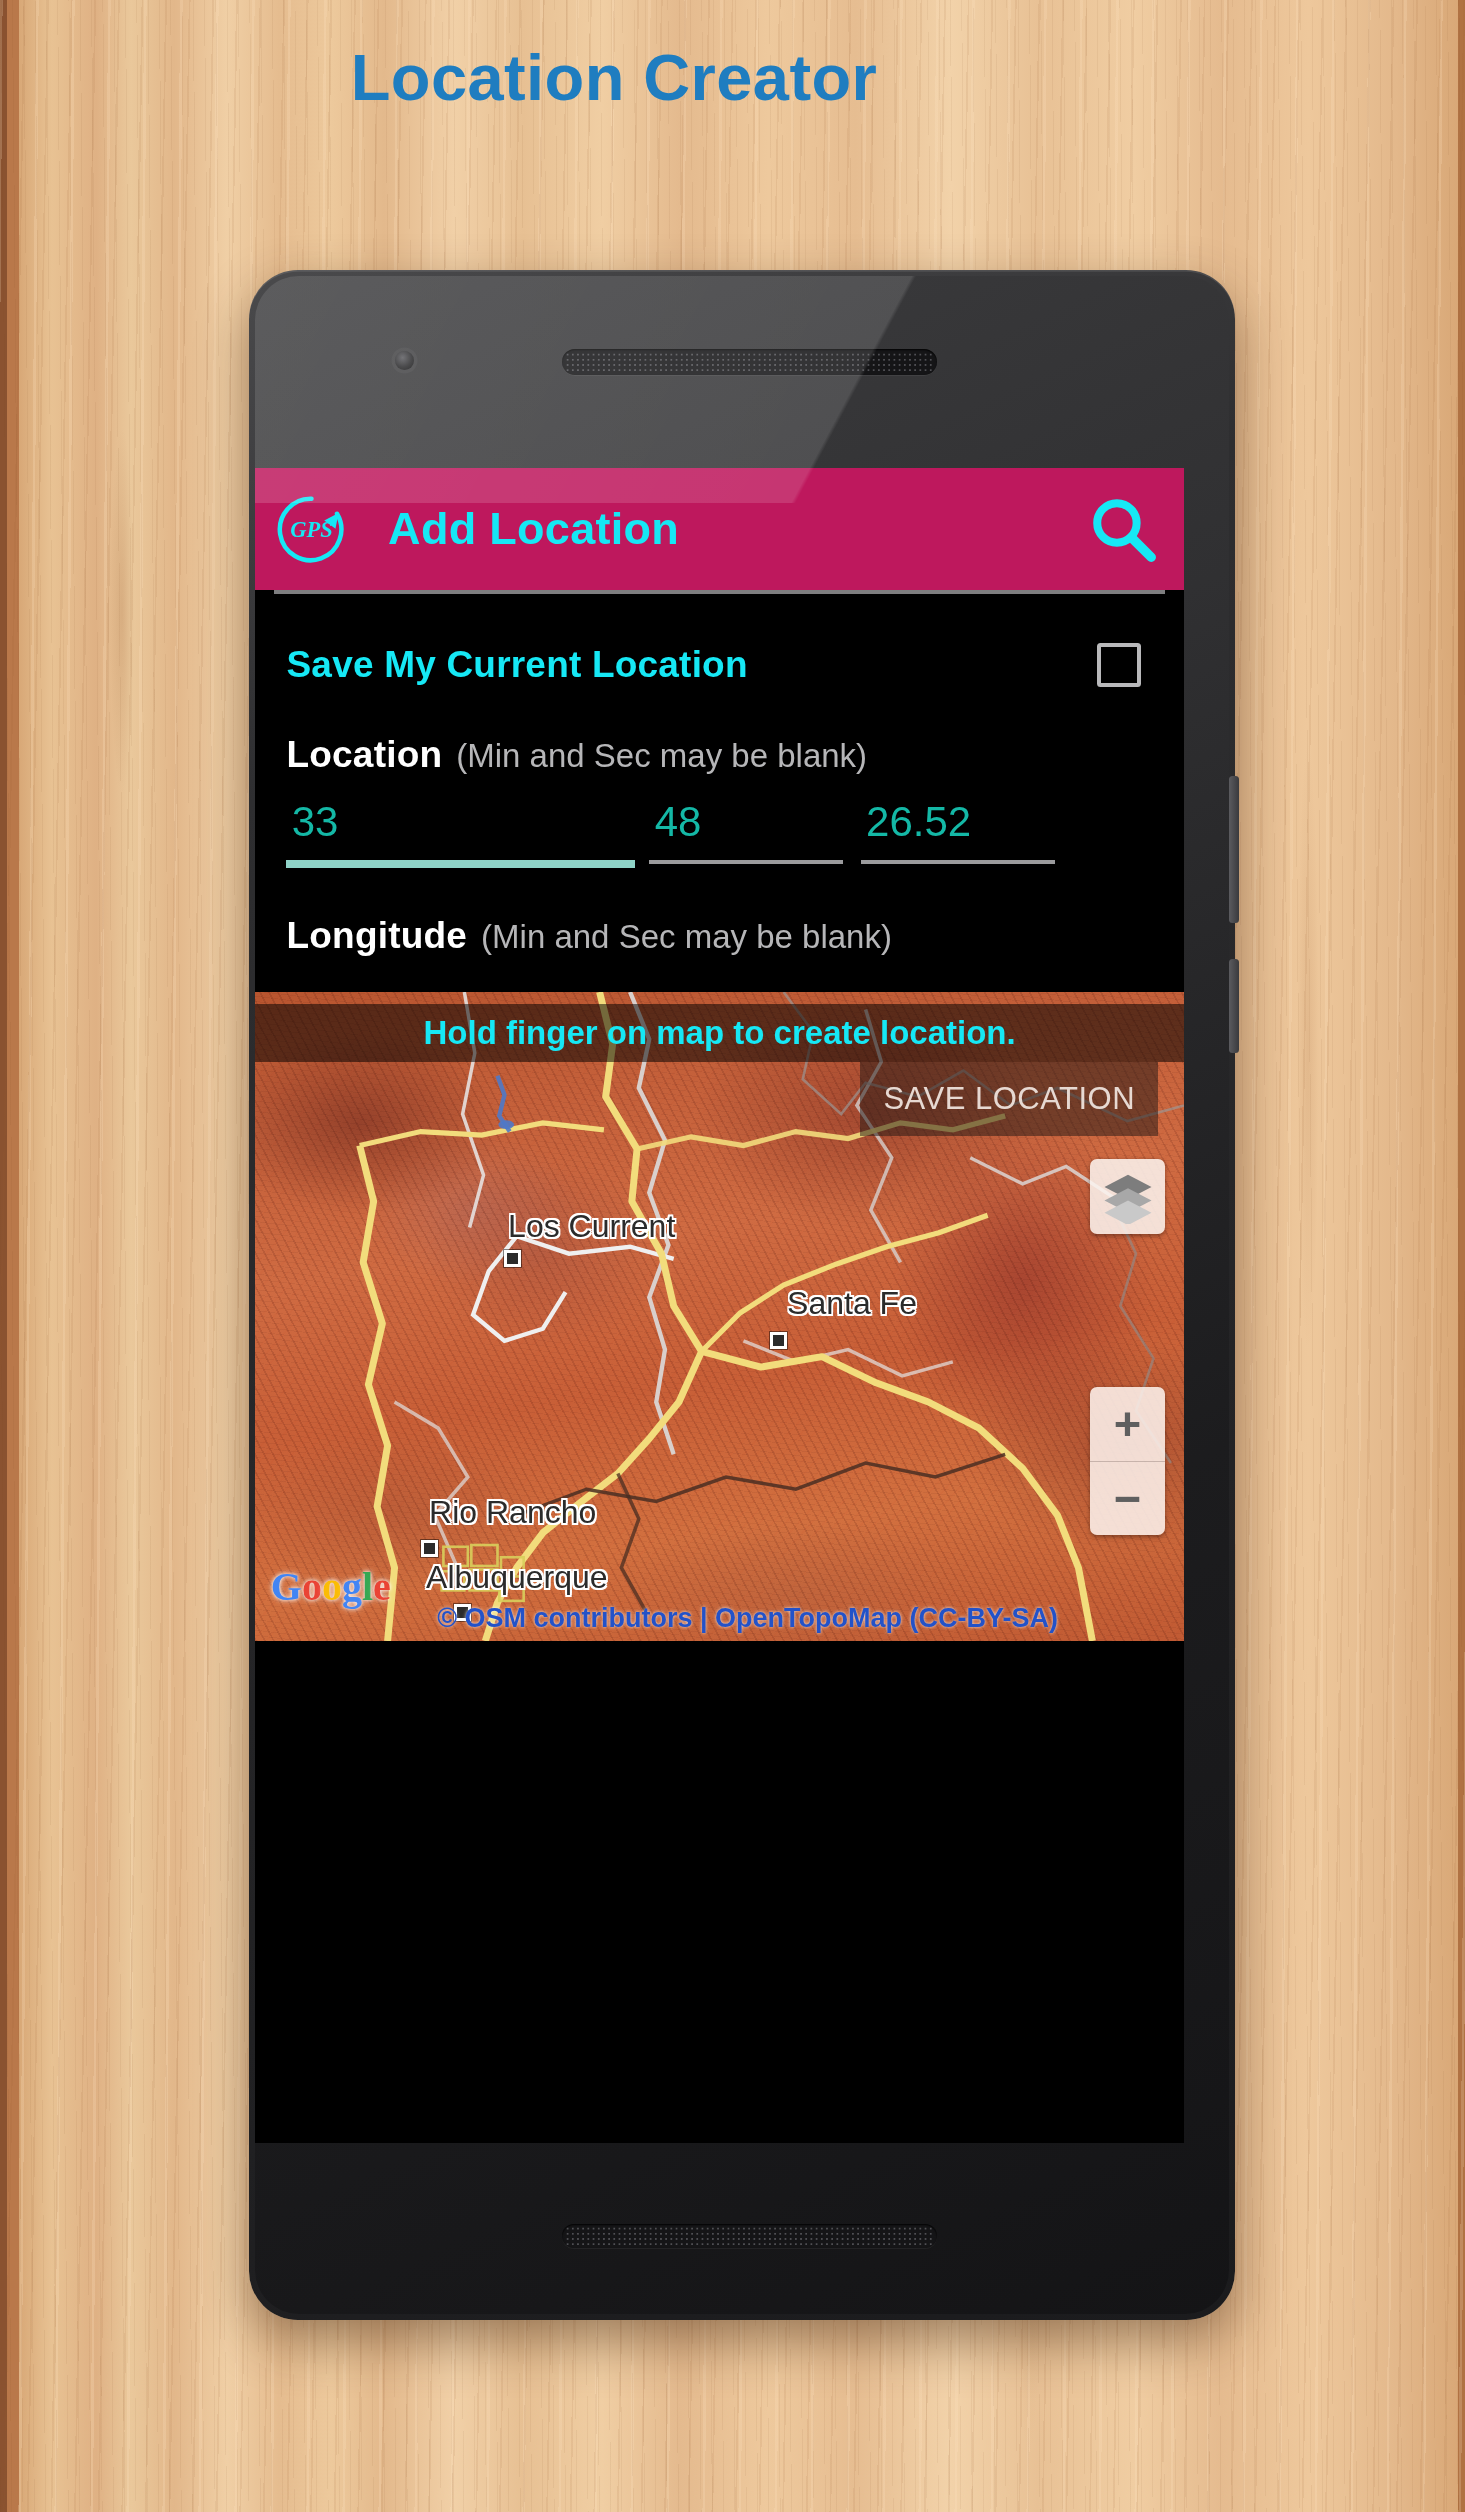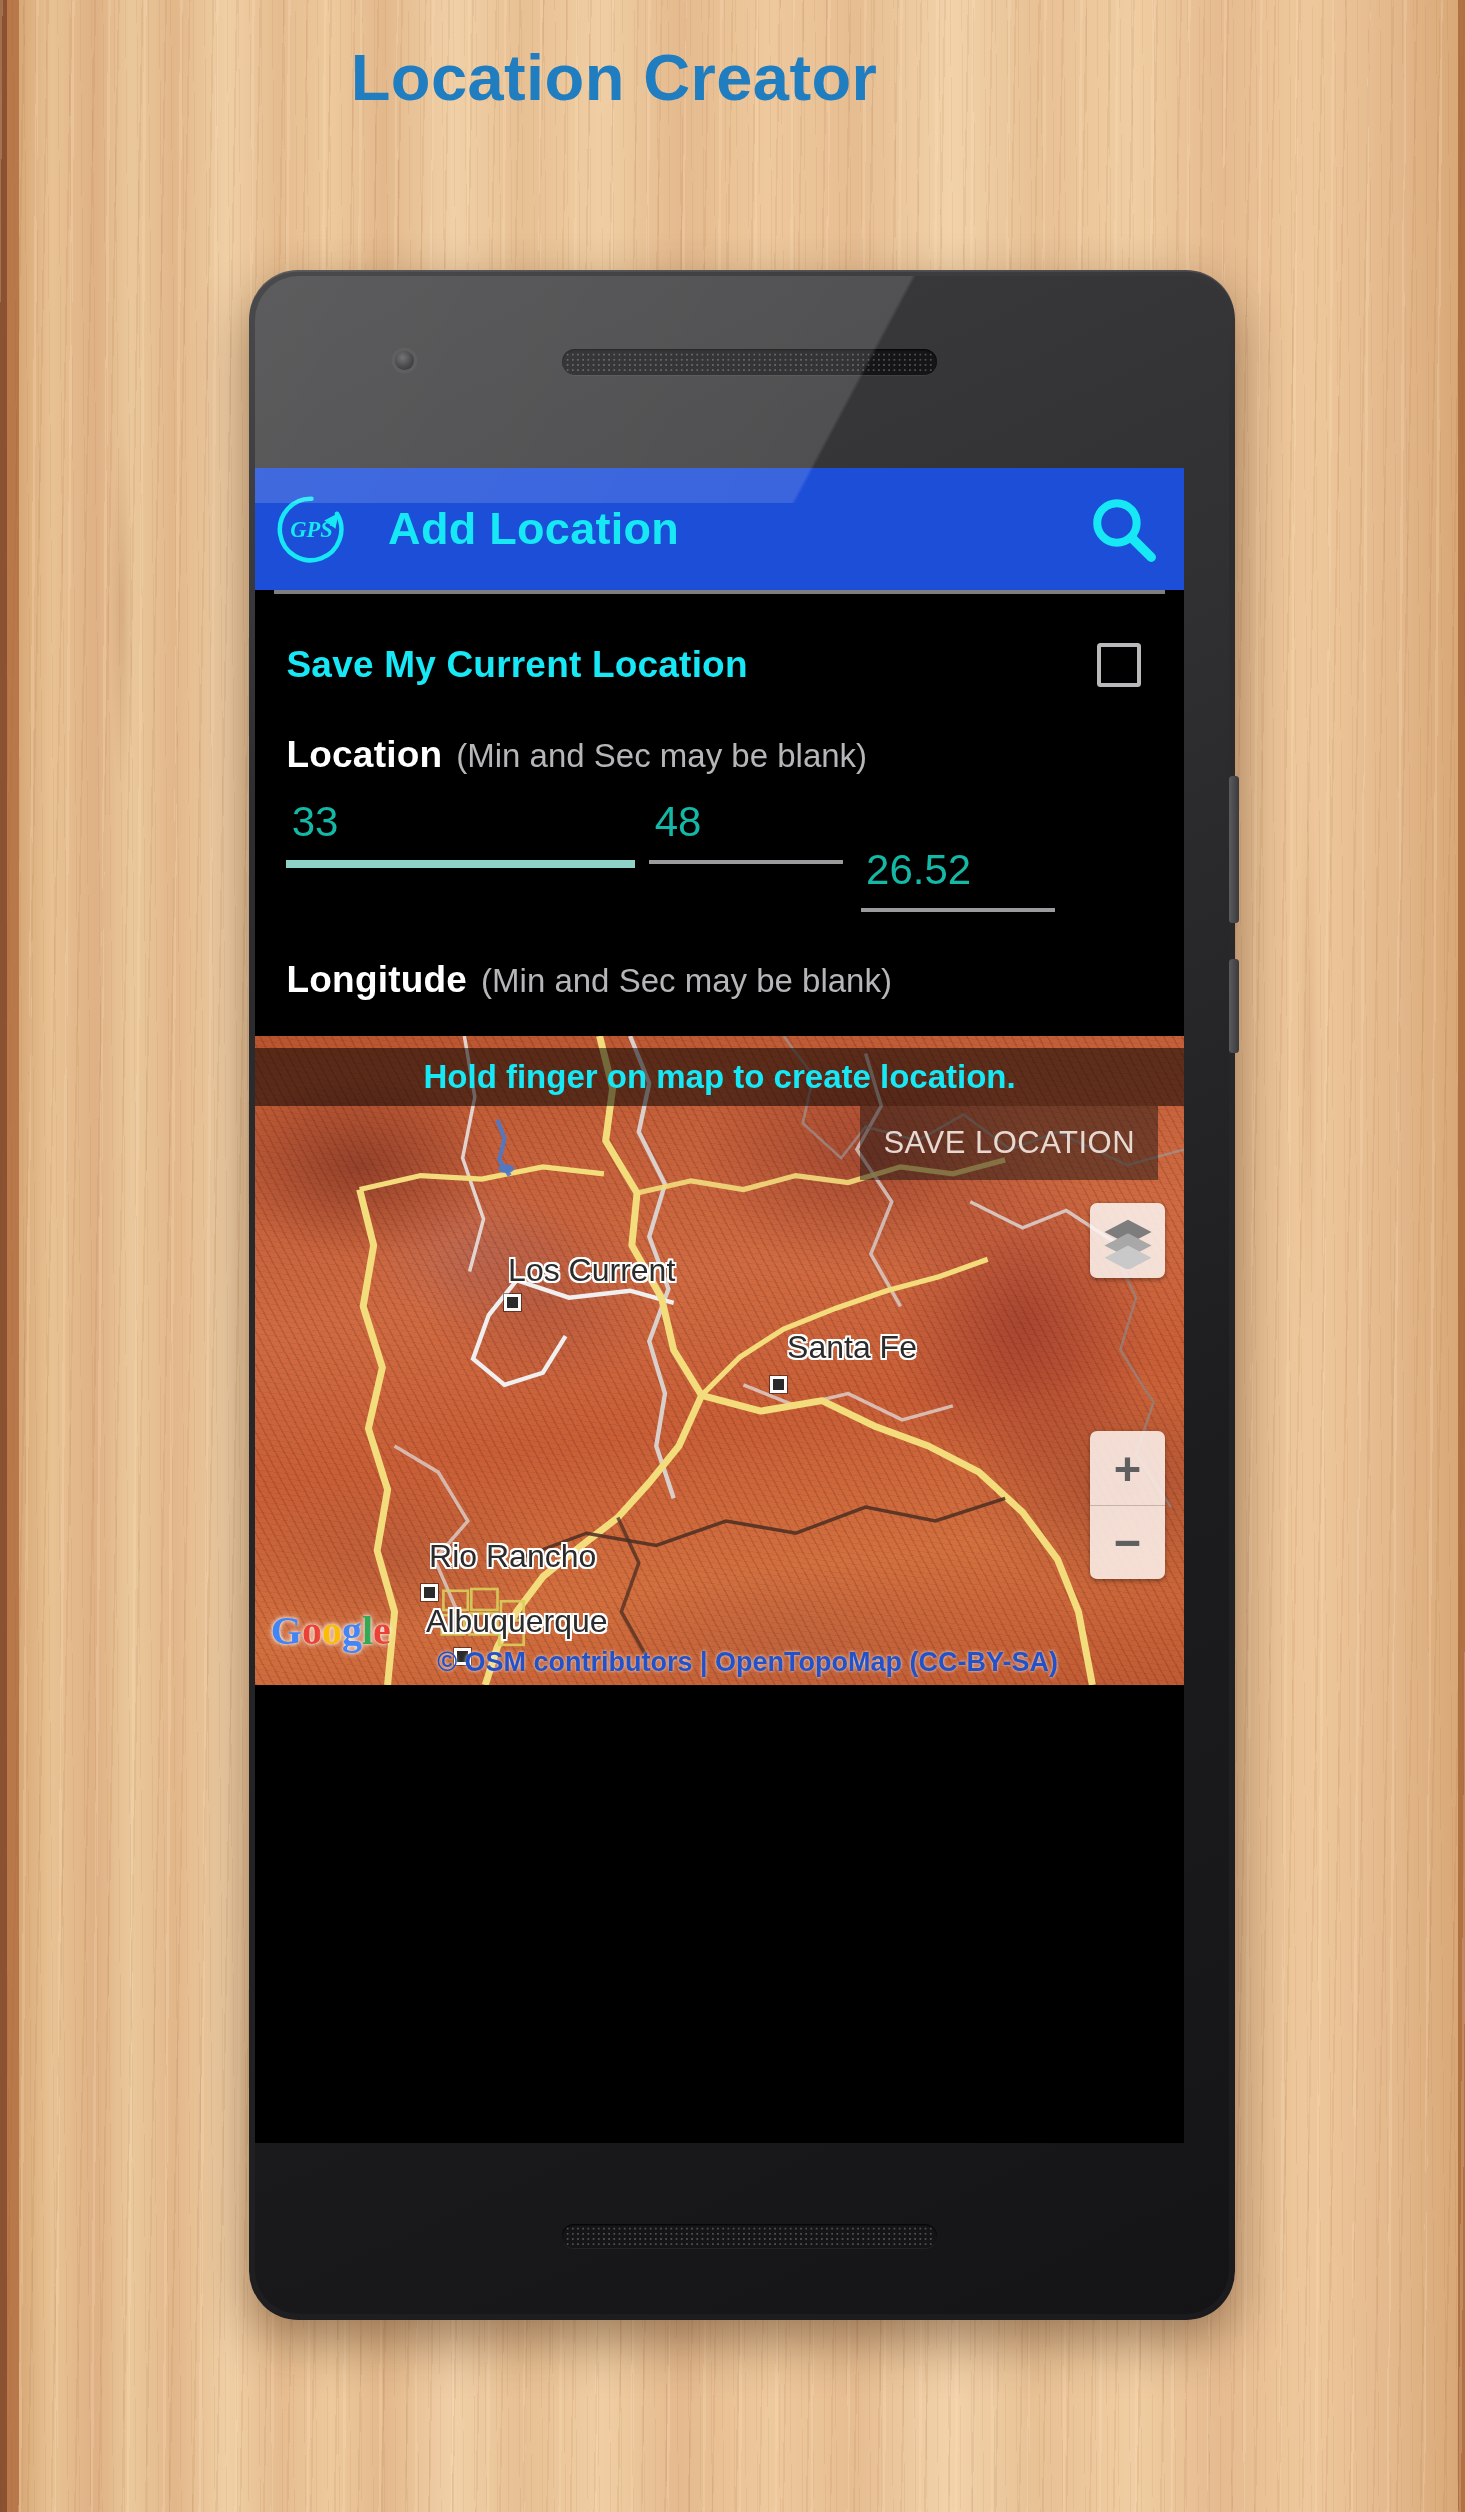--- a/index.html
+++ b/index.html
@@ -134,21 +134,21 @@
     width:929px; height:1675px;
     background:#000;
     overflow:hidden;
     z-index:4;
   }
   .screen-shift { position:absolute; left:0px; top:0; width:929px; height:1675px; }
 
   
   .appbar {
     position:relative; height:122px;
-    background:#1d4ed8;
+    background:#be185d;
     display:flex; align-items:center;
     padding:0 24.4px 0 19px;
   }
   .gps-logo { width:75px; height:75px; flex:0 0 75px; }
   .appbar-title {
     color:#16e8f5; font-size:45px; font-weight:bold;
     margin-left:39px; white-space:nowrap; letter-spacing:0.3px;
   }
   .appbar-spacer { flex:1 1 auto; }
   .search-btn { width:73px; height:73px; flex:0 0 73px; }
@@ -181,21 +181,21 @@
   .inputs-row { display:flex; margin-top:17.4px; }
   .inp { position:relative; }
   .inp .val {
     color:#14b8a6; font-size:42px; line-height:58px;
     padding:0 5.2px 8.7px 5.2px; min-height:66px;
   }
   .inp .line { height:4.4px; background:#9b9b9d; }
   .inp.focused .line { height:7.9px; background:#8fd3c8; }
   .inp.deg { width:349px; margin-right:14px; }
   .inp.min { width:194px; margin-right:17.4px; }
-  .inp.sec { width:194px;margin-top:48px; }
+  .inp.sec { width:194px; }
 
   
   .mapwrap {
     position:relative;
     height:649px;
     margin-top:35px;
     overflow:hidden;
   }
   .map-tiles {
     position:absolute; inset:0;

